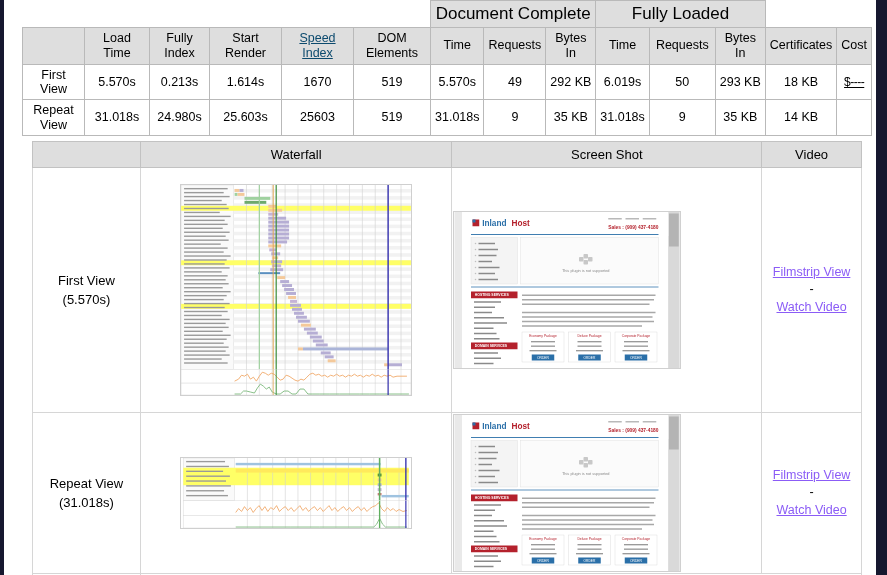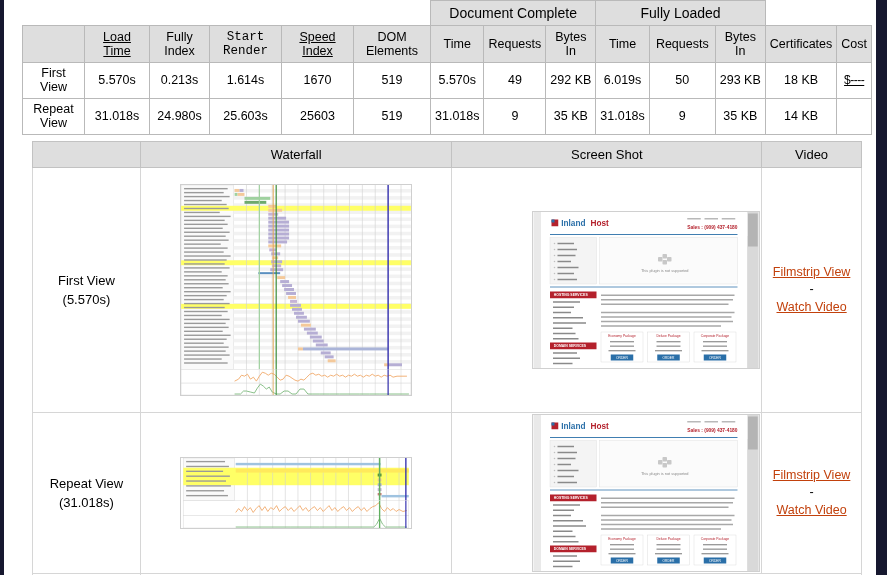--- a/index.html
+++ b/index.html
@@ -35,32 +35,32 @@
     background: #fff;
     line-height: 1.15;
   }
   table.summary th.grp, table.summary th.col {
     background: #dedede;
   }
   table.summary td.spacer-top, table.summary td.blank {
     border: none;
     background: transparent;
   }
-  table.summary th.grp { height: 25px; font-size:14px; }
+  table.summary th.grp { height: 25px; font-size:17px; }
   table.summary th.col { height: 37px; font-size:12.5px; }
   table.summary td.val { height: 29px; font-size:12.5px; }
   table.summary td.rowhead { font-size:12.5px; white-space:normal; width:62px; }
-  .u-link { text-decoration: underline; color:#000000; cursor:pointer; }
+  .u-link { text-decoration: underline; color:#0c4a6e; cursor:pointer; }
   .cost-link { text-decoration: underline; color:#000; cursor:pointer; font-size:12px; letter-spacing:-0.5px; }
 
   
   .c-rowhead { width:62px; }
-  .c-load    { width:65px;text-decoration:underline; }
+  .c-load    { width:65px; }
   .c-fbyte   { width:60px; }
-  .c-srender { width:72px;font-family:Liberation Mono, monospace; }
+  .c-srender { width:72px; }
   .c-speed   { width:72px; }
   .c-dom     { width:77px; }
   .c-dctime  { width:43px; }
   .c-dcreq   { width:56px; }
   .c-dcbytes { width:50px; }
   .c-fltime  { width:53px; }
   .c-flreq   { width:66px; }
   .c-flbytes { width:50px; }
   .c-cert    { width:70px; }
   .c-cost    { width:30px; }
@@ -86,29 +86,29 @@
     background:#fff;
   }
   th.h-blank { background:#ffffff; border-color:#ffffff; border-bottom-color:#ffffff; }
   .d-label  { width:108px; }
   .d-water  { width:312px; }
   .d-shot   { width:310px; }
   .d-video  { width:100px; }
 
   td.viewlabel { font-size:13px; line-height:1.5; color:#000; }
   td.videocell { font-size:12.5px; line-height:1.9; }
-  .vlink { text-decoration: underline; color:#c2410c; cursor:pointer; }
+  .vlink { text-decoration: underline; color:#8b5cf6; cursor:pointer; }
   .vdash { display:block; line-height:0.9; }
 
   
   .wf-wrap { display:flex; justify-content:center; align-items:center; }
   .wf { border:1px solid #cfcfcf; background:#fff; }
 
   
-  .shot-wrap { display:flex; justify-content:flex-end; align-items:center; }
+  .shot-wrap { display:flex; justify-content:flex-start; align-items:center; }
   .shot { border:1px solid #d0d0d0; background:#fff; }
 
   
   tr.row-first td { height: 245px; }
   tr.row-repeat td { height: 155px; }
   tr.row-tail td { height: 40px; }
 </style>
 </head>
 <body>
 

